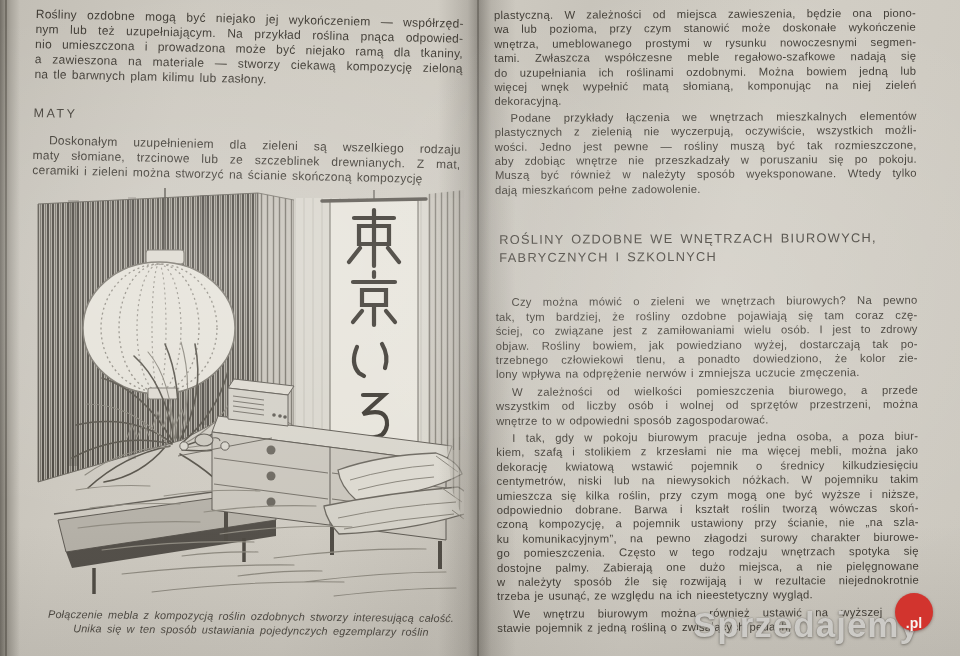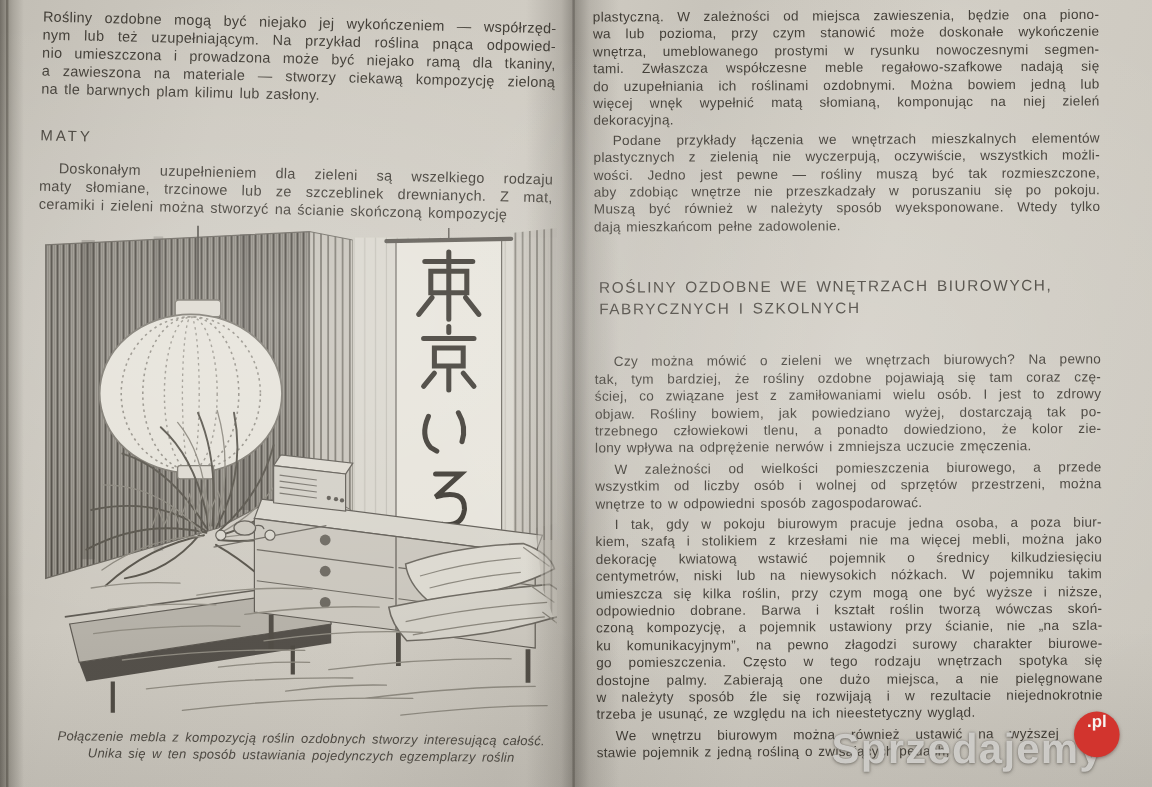--- a/index.html
+++ b/index.html
@@ -28,21 +28,21 @@
   .sec-head{font-size:12.5px;letter-spacing:2.5px;color:#45413a;}
   .big-head{font-size:12.8px;letter-spacing:1.3px;line-height:18px;color:#48443d;word-spacing:2px;}
   .big-head .tline{white-space:nowrap;}
   .caption{font-style:italic;font-size:10.8px;line-height:14px;color:#4e4a43;letter-spacing:.2px;word-spacing:2px;}
   .caption .tline{text-align:center;white-space:nowrap;}
 
   .watermark{position:absolute;left:693px;top:605px;z-index:9;}
   .wm-text{font-size:35px;font-weight:bold;letter-spacing:1px;color:rgba(244,243,240,.72);
     text-shadow:0 1px 3px rgba(105,101,94,.8),0 0 1px rgba(90,88,82,.9);}
   .wm-badge{position:absolute;left:202px;top:-12px;width:38px;height:38px;border-radius:50%;
-    background:#d2342e;box-shadow:0 1px 3px rgba(80,40,38,.5);display:flex;align-items:flex-start;justify-content:center;}
+    background:#d2342e;box-shadow:0 1px 3px rgba(80,40,38,.5);display:flex;align-items:flex-end;justify-content:center;}
   .wm-badge span{color:#f6f4f1;font-weight:bold;font-size:14px;}
   .hidden-cjk{position:absolute;width:1px;height:1px;overflow:hidden;opacity:0;}
 </style>
 </head>
 <body>
 
 <div id="photo">
   <div class="left-edge"></div>
   <div class="left-edge-line"></div>
 

